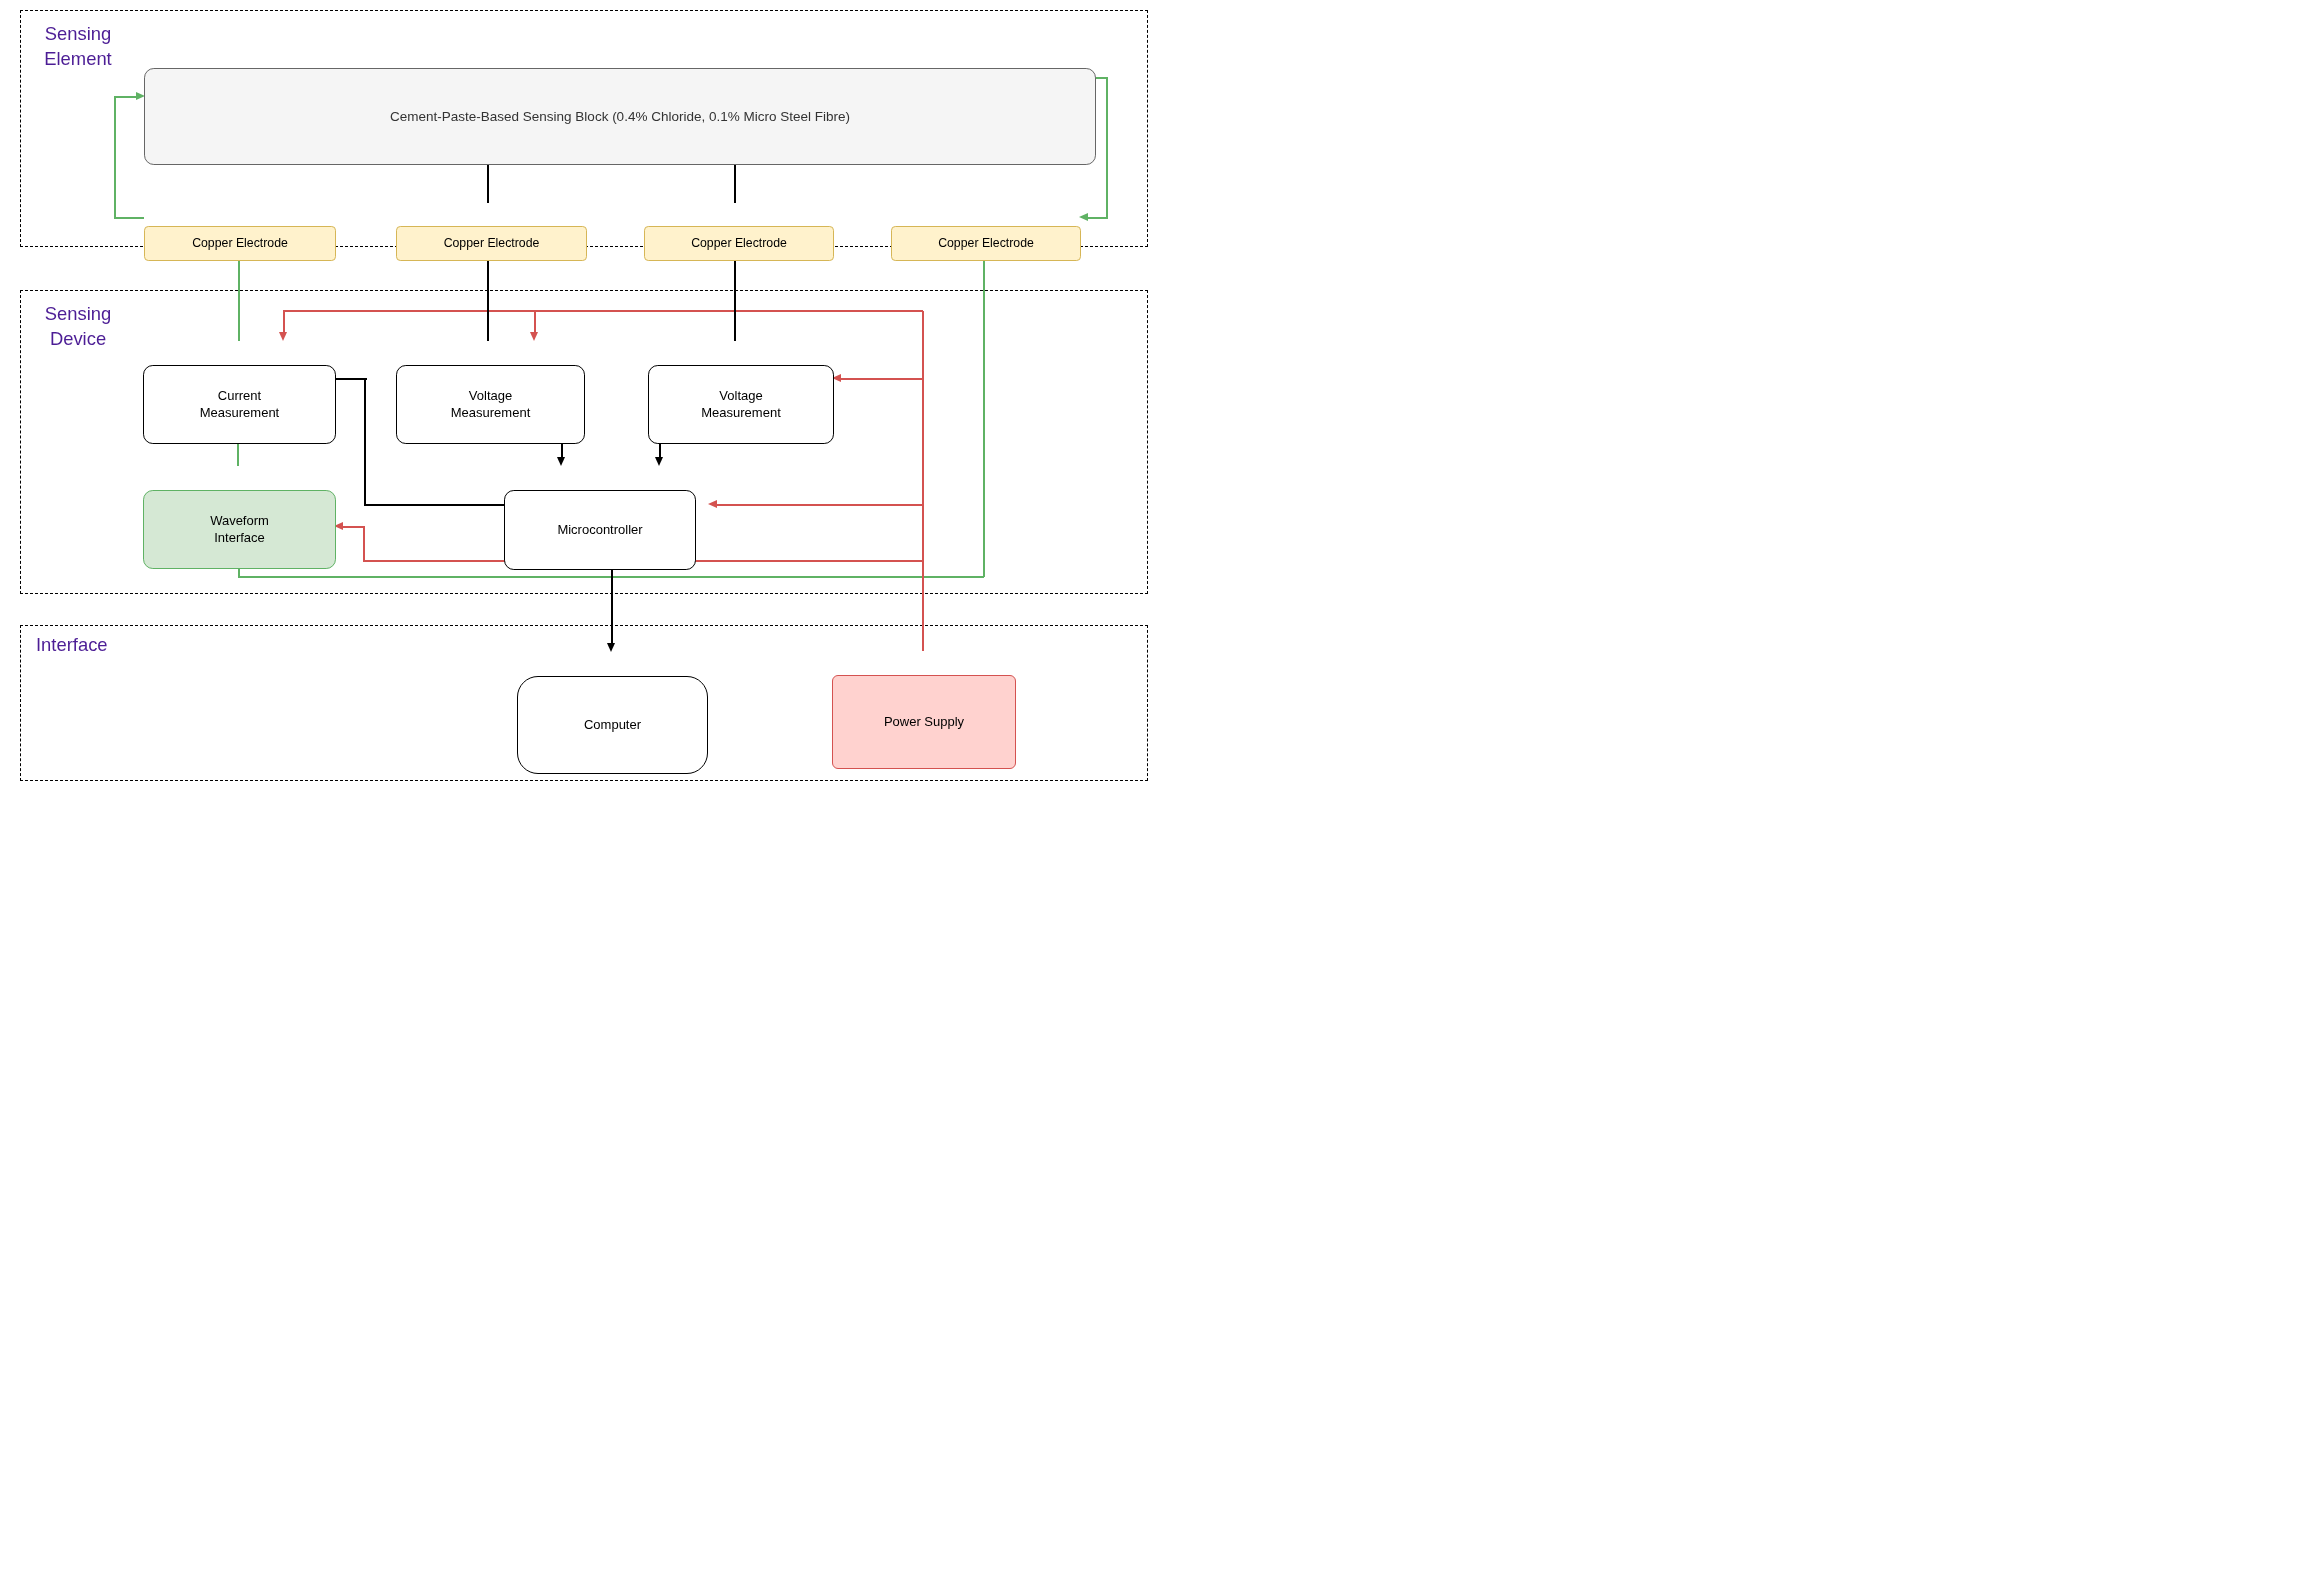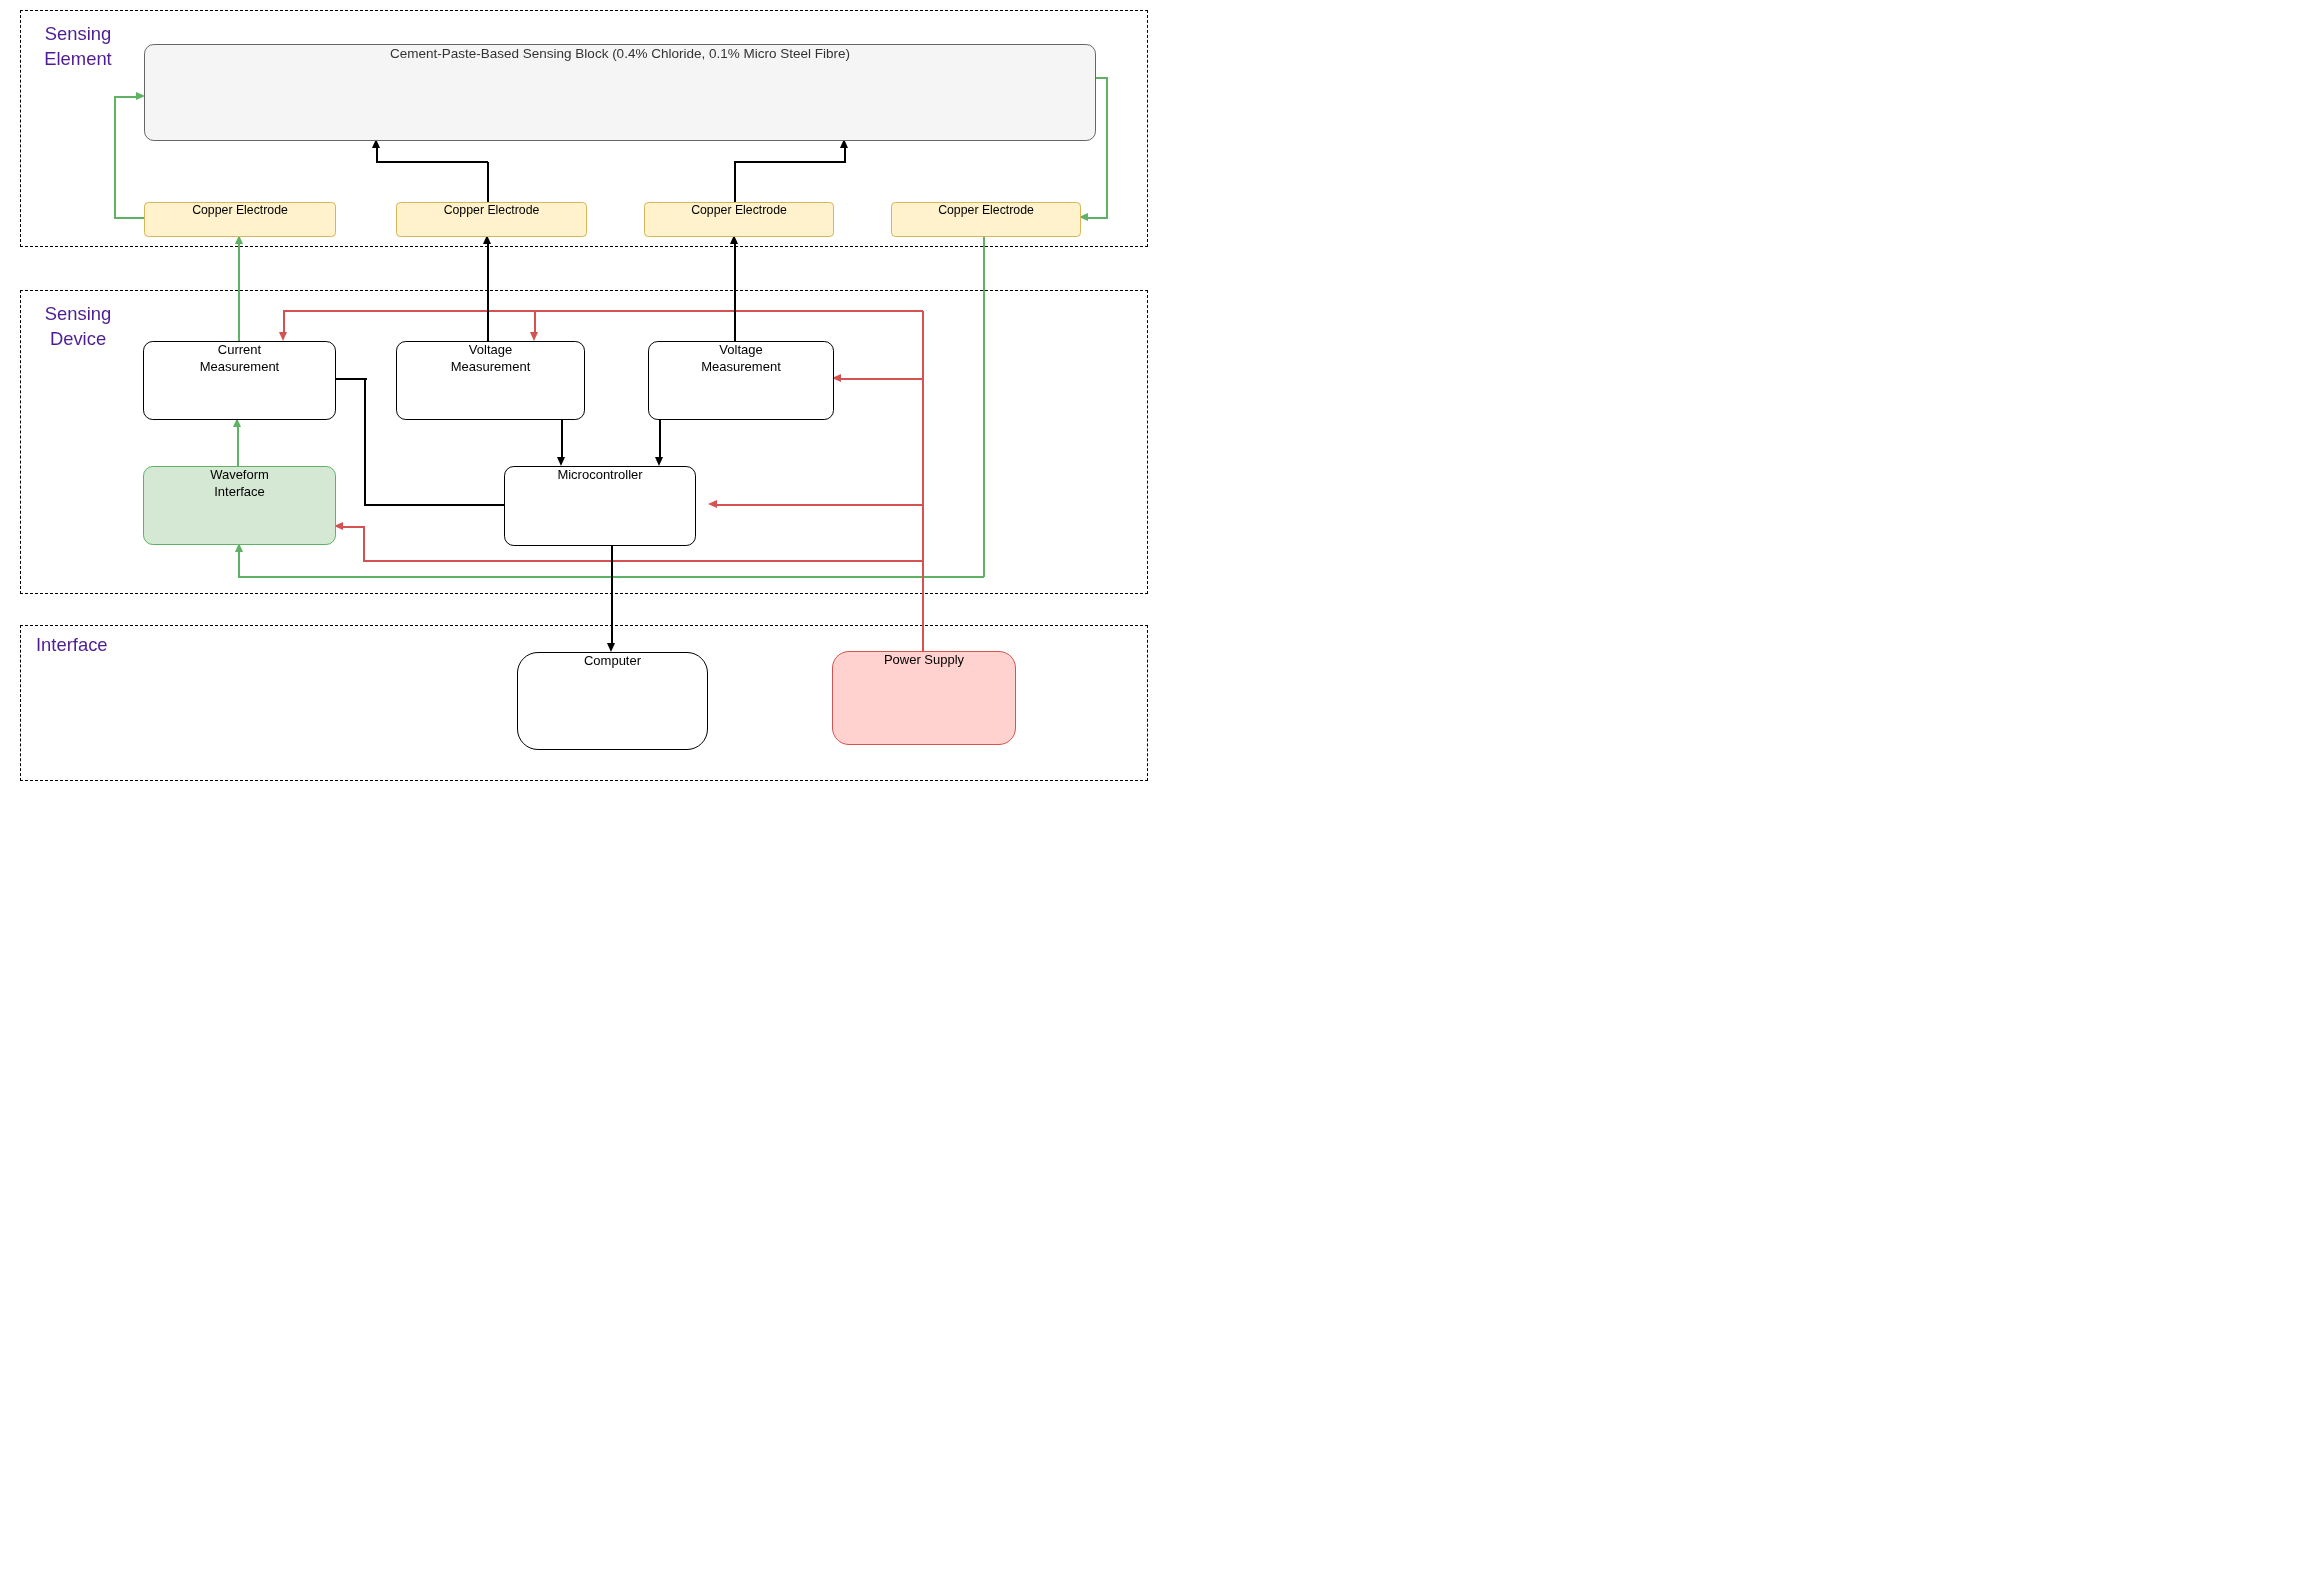--- a/index.html
+++ b/index.html
@@ -13,32 +13,32 @@
     --block-fill:#F5F5F5;
     --block-border:#666666;
   }
   html,body{margin:0;padding:0;background:#ffffff;}
   body{font-family:"Liberation Sans","DejaVu Sans",sans-serif;color:#000;}
   .canvas{position:relative;width:1159px;height:796px;background:#fff;overflow:hidden;}
 
   .section{position:absolute;border:1.8px dashed #000;background:transparent;}
   .section-label{position:absolute;font-size:18.4px;line-height:1.34;color:#4c1d95;text-align:center;white-space:pre-line;}
 
-  .node{position:absolute;display:flex;justify-content:center;
+  .node{position:absolute;display:flex;align-items:center;justify-content:center;
         text-align:center;background:#fff;border:1.8px solid #000;border-radius:9.8px;
-        font-size:13px;line-height:1.3;}
+        font-size:13px;line-height:1.3;margin-top:24px;}
   .node .lbl{display:inline-block;}
   .node .narrow{width:min-content;}
 
   .block{background:var(--block-fill);border:1.8px solid var(--block-border);
          border-radius:9.8px;font-size:13.5px;color:#333;}
   .electrode{background:var(--electrode-fill);border:1.8px solid var(--electrode-border);
          border-radius:4.3px;font-size:12.3px;}
   .waveform{background:var(--waveform-fill);border:1.8px solid var(--signal-green);}
-  .power{background:var(--power-fill);border:1.8px solid var(--power-red);border-radius:17px;}
+  .power{background:var(--power-fill);border:1.8px solid var(--power-red);border-radius:6px;}
   .iface{border-radius:21px;}
 
   .grn{--c:var(--signal-green);}
   .red{--c:var(--power-red);}
   .blk{--c:var(--line-black);}
 
   .ln{position:absolute;background:var(--c);display:block;}
   .ln.h{height:1.8px;}
   .ln.v{width:1.8px;}
 

